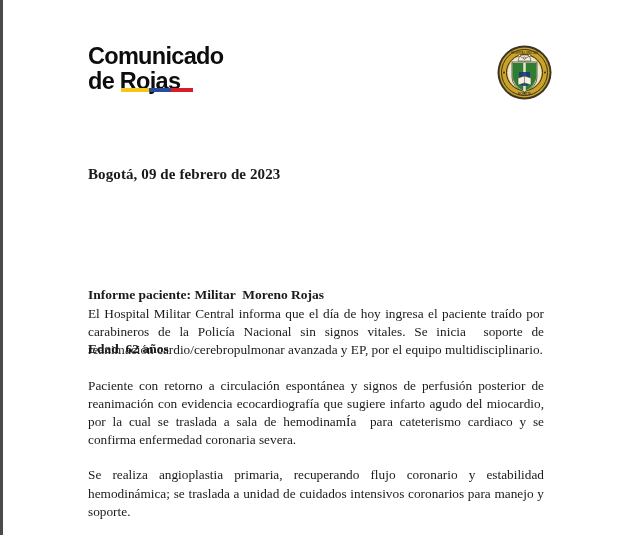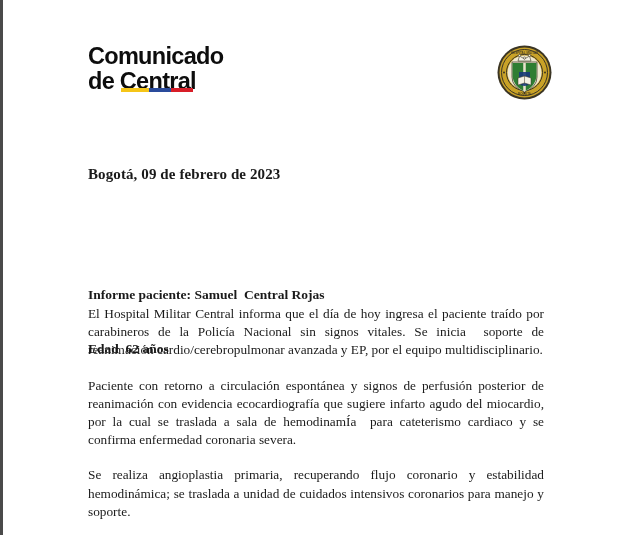--- a/index.html
+++ b/index.html
@@ -133,21 +133,21 @@
 <body>
 
 <div class="edge-strip"></div>
 
 <div class="page">
 
   <div class="header">
 
     <div class="brand">
       <div class="brand-line">Comunicado</div>
-      <div class="brand-line">de Central</div>
+      <div class="brand-line">de Rojas</div>
       <div class="tricolor">
         <span class="tri-yellow"></span>
         <span class="tri-blue"></span>
         <span class="tri-red"></span>
       </div>
     </div>
 
     <div class="seal">
       <svg width="55" height="55" viewBox="0 0 110 110" xmlns="http://www.w3.org/2000/svg">
 
@@ -193,21 +193,21 @@
       </svg>
     </div>
 
   </div>
 
   <div class="doc-body">
 
     <div class="date-line">Bogotá, 09 de febrero de 2023</div>
 
     <div class="patient-block">
-      <div>Informe paciente: Samuel  Central Rojas</div>
+      <div>Informe paciente: Militar  Moreno Rojas</div>
       <div>Edad  62 años</div>
     </div>
 
     <div class="paragraphs">
       <p class="para">El Hospital Militar Central informa que el día de hoy ingresa el paciente traído por carabineros de la Policía Nacional sin signos vitales. Se inicia  soporte de reanimación cardio/cerebropulmonar avanzada y EP, por el equipo multidisciplinario.</p>
       <p class="para">Paciente con retorno a circulación espontánea y signos de perfusión posterior de reanimación con evidencia ecocardiografía que sugiere infarto agudo del miocardio, por la cual se traslada a sala de hemodinamÍa  para cateterismo cardiaco y se confirma enfermedad coronaria severa.</p>
       <p class="para">Se realiza angioplastia primaria, recuperando flujo coronario y estabilidad hemodinámica; se traslada a unidad de cuidados intensivos coronarios para manejo y soporte.</p>
 
     </div>
 

